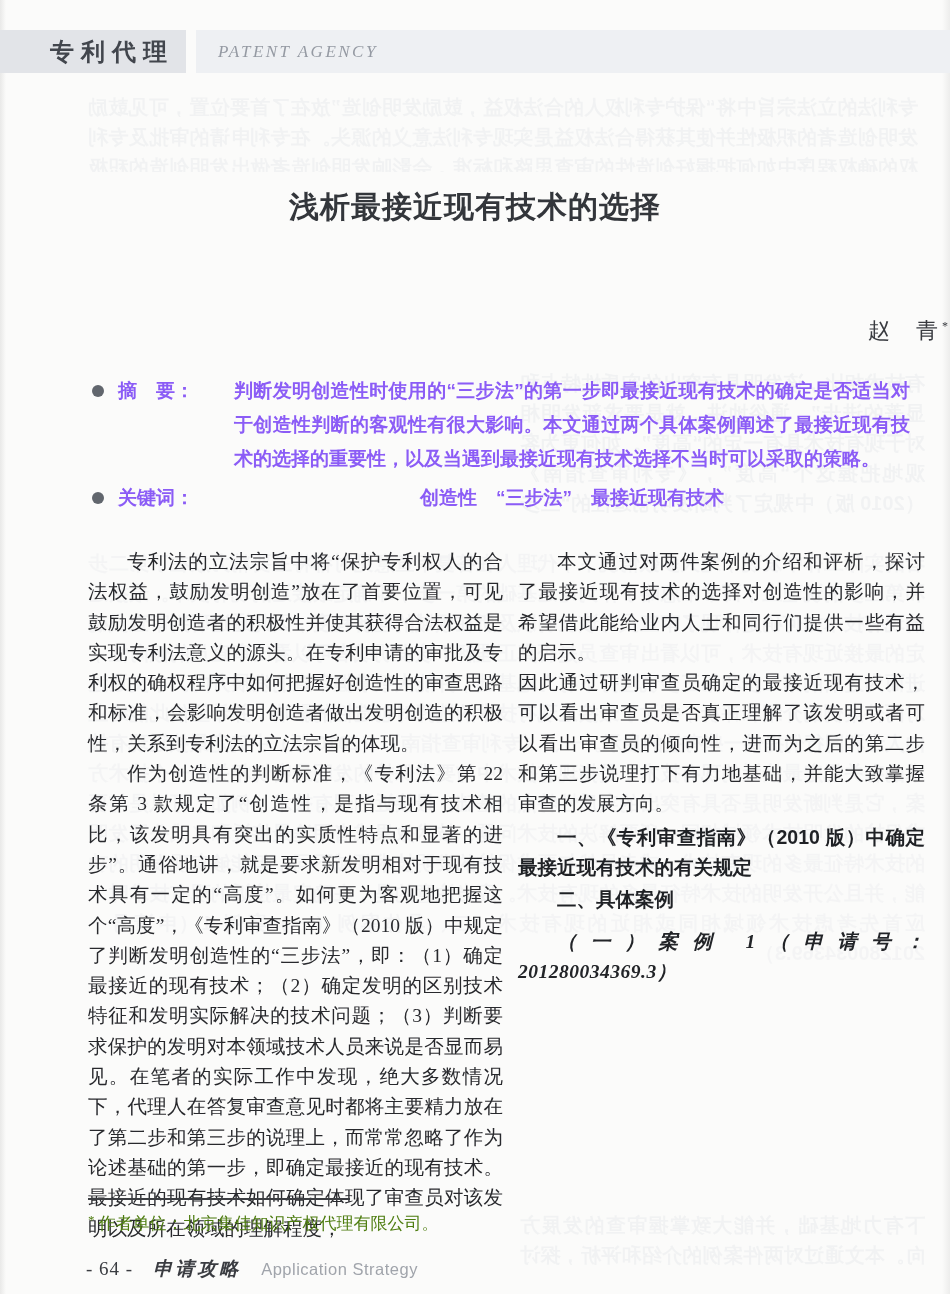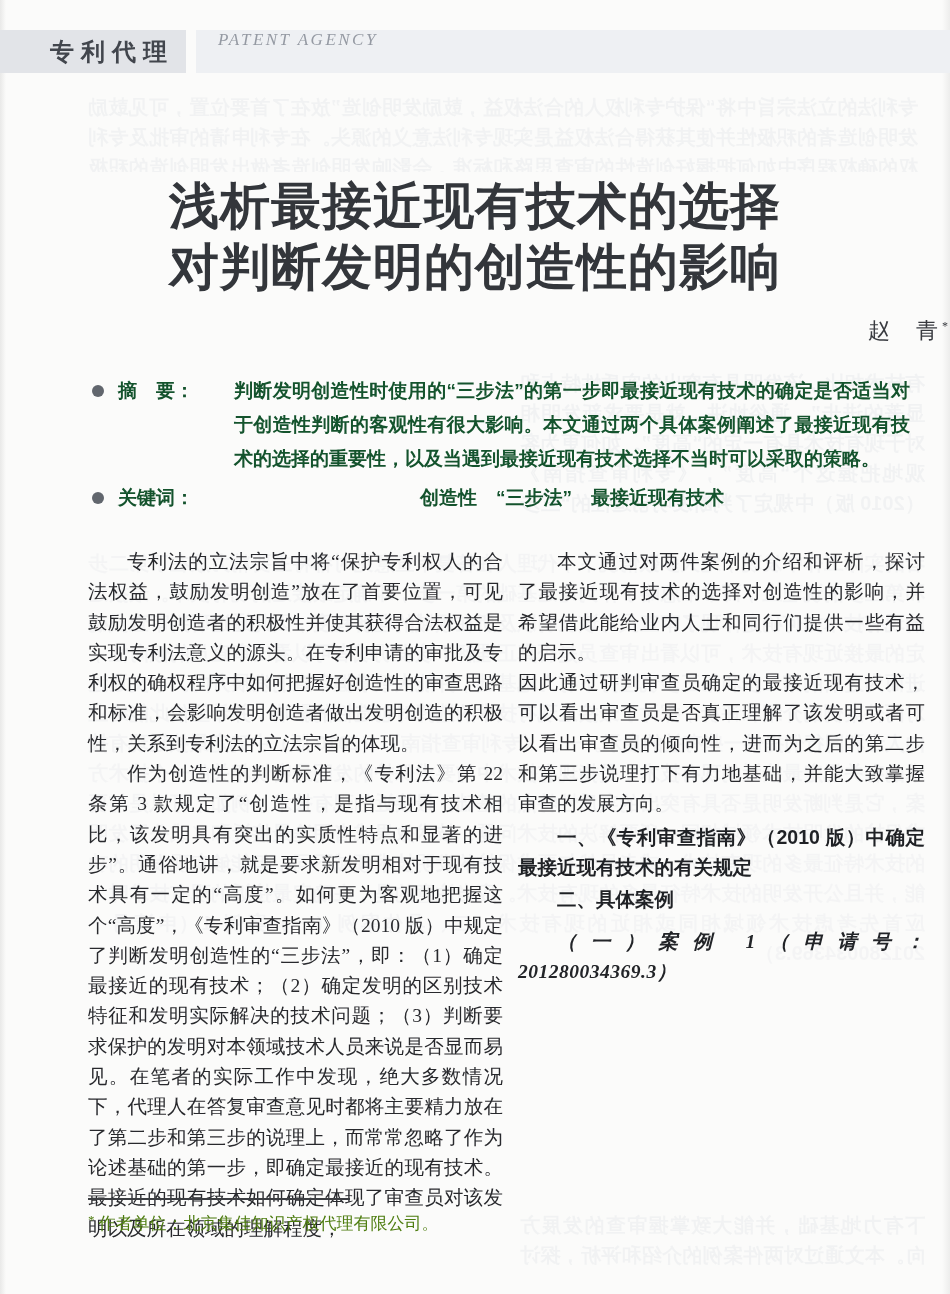--- a/index.html
+++ b/index.html
@@ -35,40 +35,40 @@
     position:absolute;left:0;top:0;width:186px;height:43px;
     background:#e2e4e8;display:flex;align-items:center;justify-content:flex-end;
     padding-right:12px;box-sizing:border-box;
   }
   .hdr-tag span{
     font-family:"Liberation Sans","DejaVu Sans",sans-serif;
     font-size:24px;font-weight:600;letter-spacing:7px;color:#42464d;
   }
   .hdr-band{
     position:absolute;left:196px;right:0;top:0;height:43px;
-    background:#eef0f3;display:flex;
+    background:#eef0f3;display:flex;align-items:center;
     padding-left:22px;box-sizing:border-box;
   }
   .hdr-band span{
     font-family:"Liberation Serif","DejaVu Serif",serif;
     font-style:italic;font-size:17px;letter-spacing:2.5px;color:#959aa3;
   }
 
   
   .title{position:absolute;top:176px;left:0;right:0;z-index:1;
     text-align:center;font-weight:700;color:#33363b;margin:0;}
-  .title .tl{display:block;font-size:50px;line-height:61px;letter-spacing:1px;}
+  .title .tl{display:block;font-size:30px;line-height:61px;letter-spacing:1px;}
   .author{position:absolute;top:316px;left:0;right:0;z-index:1;
     text-align:right;font-size:22px;color:#393b40;letter-spacing:2px;}
   .author sup{font-size:12px;vertical-align:super;margin-left:2px;}
 
   
   .meta{position:absolute;top:374px;left:92px;width:818px;z-index:1;
     font-family:"Liberation Sans","DejaVu Sans",sans-serif;
-    font-weight:700;color:#14532d;}
+    font-weight:700;color:#8b5cf6;}
   .meta-row{display:flex;font-size:19px;line-height:34px;}
   .meta-row.kw{margin-top:5px;}
   .bullet{width:26px;flex:0 0 26px;padding-top:11px;}
   .bullet i{display:block;width:12px;height:12px;border-radius:50%;background:#61666d;}
   .meta-label{flex:0 0 88px;white-space:nowrap;}
   .meta-text{flex:1;text-align:justify;margin-left:28px;}
   .meta-row.kw .meta-text{text-align:center;}
 
   
   .cols{position:absolute;top:547px;left:88px;width:837px;z-index:1;
@@ -119,21 +119,20 @@
     <div class="hdr-tag">
       <span>专利代理</span>
     </div>
     <div class="hdr-band">
       <span>PATENT AGENCY</span>
     </div>
   </div>
 
   <h1 class="title">
     <span class="tl">浅析最接近现有技术的选择</span>
-    <span class="tl">对判断发明的创造性的影响</span>
   </h1>
 
   <div class="author">
     <span>赵　青</span><sup>*</sup>
   </div>
 
   <div class="meta">
     <div class="meta-row">
       <span class="bullet">
           <i></i>
@@ -164,14 +163,19 @@
       </div>
   </div>
 
   <div class="footnote">
     <div class="fn-rule"></div>
     <div class="fn-text">
       <span class="mark">*</span><span>作者单位：北京集佳知识产权代理有限公司。</span>
     </div>
   </div>
 
+  <div class="footer">
+    <span class="pageno">- 64 -</span>
+    <span class="sec-cn">申请攻略</span>
+    <span class="sec-en">Application Strategy</span>
+  </div>
 
 </div>
 
 </body></html>

